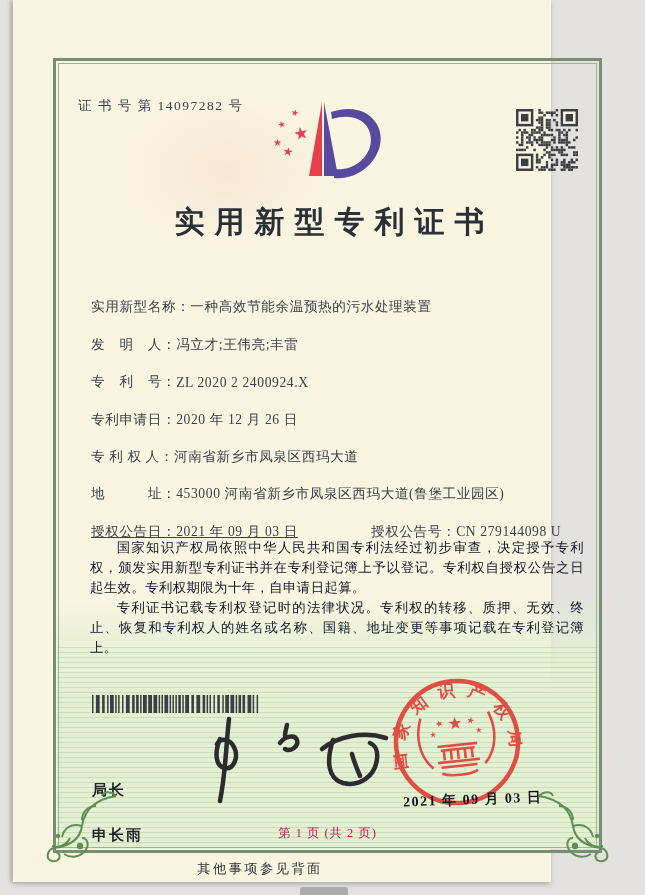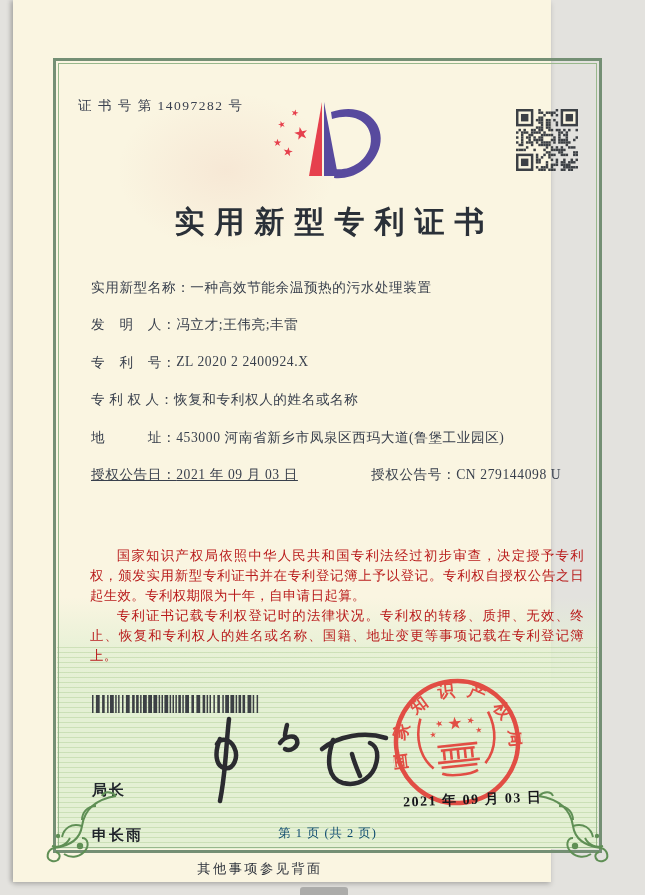--- a/index.html
+++ b/index.html
@@ -40,47 +40,47 @@
     font-size:13.5px;letter-spacing:1.5px;color:#3a4150;
   }
   .logo{position:absolute;left:209px;top:33px;width:130px;height:99px;z-index:2;}
   .qr{position:absolute;left:460px;top:48px;width:62px;height:62px;z-index:2;}
   .title{
     position:absolute;left:0;right:0;top:141px;z-index:2;
     text-align:center;font-size:30px;font-weight:700;color:#2a3038;
     letter-spacing:10px;padding-left:14px;box-sizing:border-box;
   }
   .fields{position:absolute;left:35px;top:218px;right:14px;z-index:2;}
-  .field-row{height:37.4px;display:flex;align-items:flex-start;
+  .field-row{height:37.4px;display:flex;align-items:flex-end;
     font-size:13.6px;color:#39404d;letter-spacing:.6px;white-space:nowrap;}
   .f-label{flex:none;}
   .grant-pair1{display:inline-block;width:280px;text-decoration:underline;}
   .paras{
     position:absolute;left:34px;top:477px;width:494px;z-index:2;
-    font-size:13.4px;line-height:20px;color:#b91c1c;text-align:justify;letter-spacing:.4px;margin-top:8px;
+    font-size:13.4px;line-height:20px;color:#0f172a;text-align:justify;letter-spacing:.4px;
   }
   .paras p{margin:0;text-indent:2em;}
   .barcode{position:absolute;left:36px;top:634px;width:168px;height:18px;z-index:2;}
   .officer{
     position:absolute;left:36px;top:720px;z-index:3;
     font-family:"Liberation Sans","DejaVu Sans",sans-serif;
     font-size:15px;font-weight:600;color:#22262c;letter-spacing:2px;
   }
   .officer .name{margin-top:26px;}
   .sig{position:absolute;left:130px;top:648px;width:215px;height:100px;z-index:3;}
   .seal{position:absolute;left:336px;top:616px;width:130px;height:130px;z-index:4;
     transform:rotate(-6deg);opacity:.9;}
   .seal-date{
     position:absolute;left:347px;top:730px;z-index:5;
     font-size:14px;font-weight:600;color:#15151a;letter-spacing:1.5px;
     transform:rotate(-2deg);white-space:nowrap;
   }
   .page-no{
     position:absolute;left:0;right:0;top:764px;z-index:3;
-    text-align:center;font-size:12.4px;color:#0c4a6e;letter-spacing:1px;
+    text-align:center;font-size:12.4px;color:#be185d;letter-spacing:1px;
   }
   .flourish{position:absolute;z-index:3;width:76px;height:76px;}
   .flourish.left{left:-12px;bottom:-14px;}
   .flourish.right{right:-12px;bottom:-14px;transform:scaleX(-1);}
   .back-note{
     position:absolute;left:0;right:0;top:860px;
     text-align:center;font-size:13.2px;color:#2e333c;letter-spacing:2.5px;
     transform:translateX(-22px);
   }
   .scanner-tab{
@@ -338,22 +338,26 @@
         </div>
         <div class="field-row">
           <span class="f-label">发　明　人：</span>
           <span class="f-value">冯立才;王伟亮;丰雷</span>
         </div>
         <div class="field-row">
           <span class="f-label">专　利　号：</span>
           <span class="f-value">ZL 2020 2 2400924.X</span>
         </div>
         <div class="field-row">
+          <span class="f-label">专利申请日：</span>
+          <span class="f-value">2020 年 12 月 26 日</span>
+        </div>
+        <div class="field-row">
           <span class="f-label">专 利 权 人：</span>
-          <span class="f-value">恢复和专利权人的姓名或名称</span>
+          <span class="f-value">河南省新乡市凤泉区西玛大道</span>
         </div>
         <div class="field-row">
           <span class="f-label">地　　　址：</span>
           <span class="f-value">453000 河南省新乡市凤泉区西玛大道(鲁堡工业园区)</span>
         </div>
         <div class="field-row">
           <span class="grant-pair1"><span>授权公告日：</span><span>2021 年 09 月 03 日</span></span>
           <span><span>授权公告号：</span><span>CN 279144098 U</span></span>
         </div>
       </div>

